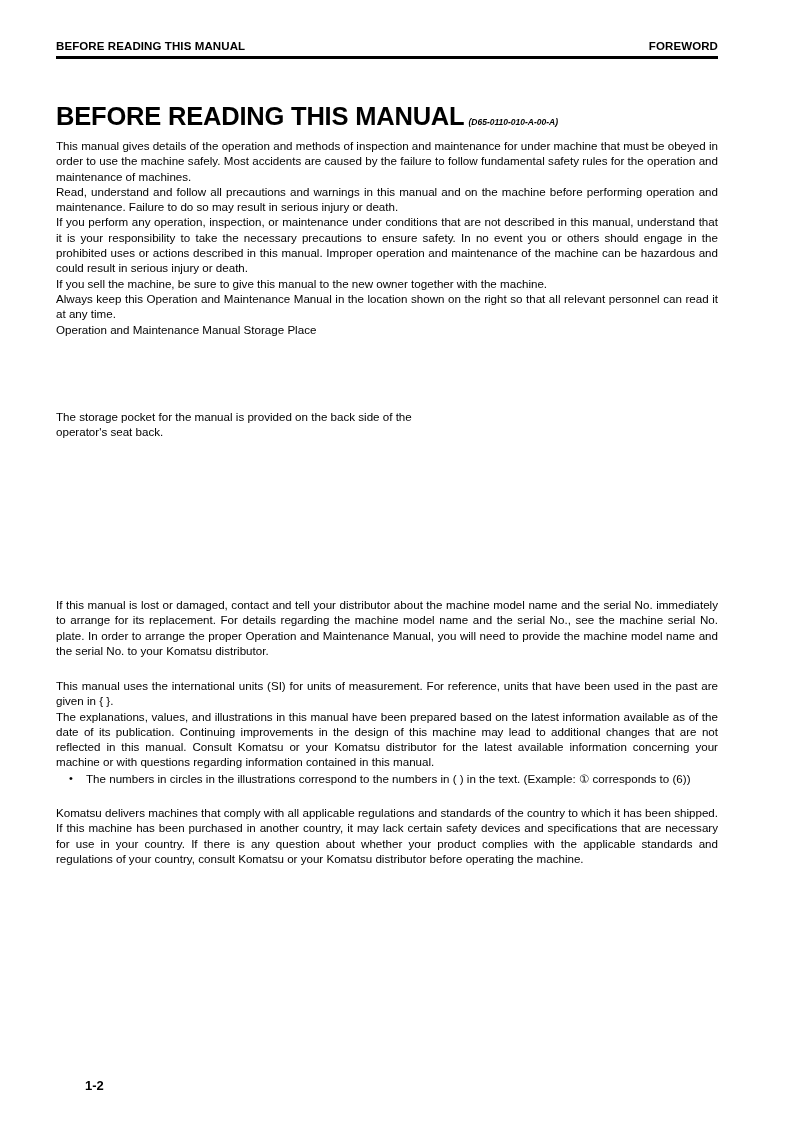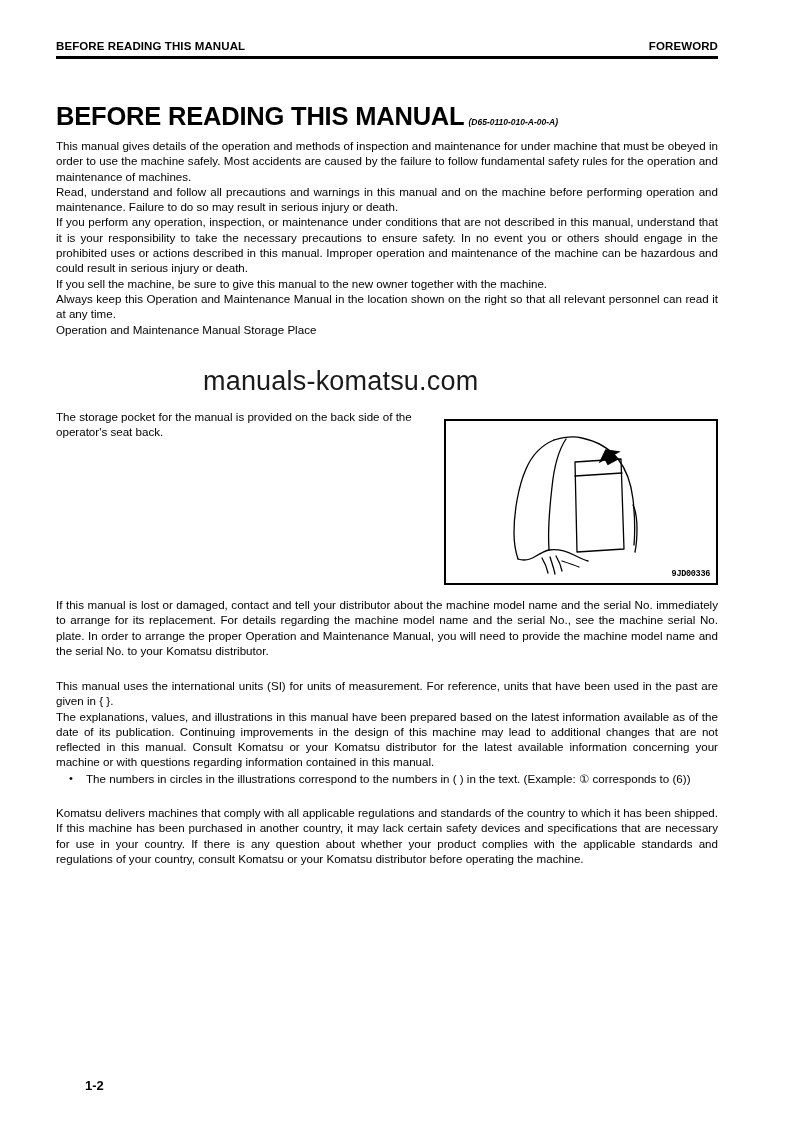--- a/index.html
+++ b/index.html
@@ -195,57 +195,25 @@
 
   <div class="body-block" id="para-intro">
     <p>This manual gives details of the operation and methods of inspection and maintenance for under machine that must be obeyed in order to use the machine safely. Most accidents are caused by the failure to follow fundamental safety rules for the operation and maintenance of machines.</p>
     <p>Read, understand and follow all precautions and warnings in this manual and on the machine before performing operation and maintenance. Failure to do so may result in serious injury or death.</p>
     <p>If you perform any operation, inspection, or maintenance under conditions that are not described in this manual, understand that it is your responsibility to take the necessary precautions to ensure safety. In no event you or others should engage in the prohibited uses or actions described in this manual. Improper operation and maintenance of the machine can be hazardous and could result in serious injury or death.</p>
     <p class="nojust">If you sell the machine, be sure to give this manual to the new owner together with the machine.</p>
     <p>Always keep this Operation and Maintenance Manual in the location shown on the right so that all relevant personnel can read it at any time.</p>
     <p class="nojust">Operation and Maintenance Manual Storage Place</p>
   </div>
 
-  <div class="watermark">manuals-komatsu.com</div>
 
   <div class="pocket-text">
     <p>The storage pocket for the manual is provided on the back side of the operator's seat back.</p>
   </div>
 
-  <div class="figure">
-    <svg viewBox="0 0 270 162" xmlns="http://www.w3.org/2000/svg">
-      <g fill="none" stroke="#000" stroke-width="1.3" stroke-linecap="round" stroke-linejoin="round">
-
-        <path d="M108 19 C 96 24, 86 34, 80 48 C 72 66, 68 92, 68 112 C 68 124, 70 132, 72 138"></path>
-
-        <path d="M108 19 C 118 16, 128 15, 136 17 C 150 20, 163 27, 172 38"></path>
-
-        <path d="M172 38 C 180 48, 185 62, 187 78 C 189 96, 189 112, 188 124"></path>
-
-        <path d="M120 18 C 112 30, 108 46, 106 66 C 103 92, 102 114, 103 128"></path>
-
-        <path d="M72 138 C 78 140, 84 139, 90 135 C 95 132, 99 130, 103 129"></path>
-        <path d="M103 129 C 110 128, 120 130, 128 134 C 134 137, 138 139, 142 140"></path>
-
-        <path d="M96 137 C 99 142, 101 147, 102 152"></path>
-        <path d="M104 136 C 106 142, 108 148, 109 153"></path>
-        <path d="M110 135 C 113 140, 115 145, 116 150"></path>
-        <path d="M116 140 C 122 142, 128 144, 133 146"></path>
-
-        <path d="M129 41 L 175 38 L 178 128 L 131 131 Z"></path>
-
-        <path d="M129 55 L 176 52"></path>
-
-        <path d="M187 84 C 190 90, 191 98, 191 108 C 191 118, 190 126, 189 131"></path>
-      </g>
-
-      <path d="M156 30 L 162 30 L 162 24 L 170 35 L 162 46 L 162 40 L 156 40 Z" transform="rotate(-118 163 35)" fill="#000" stroke="#000" stroke-width="1"></path>
-    </svg>
-    <span class="figure-caption">9JD00336</span>
-  </div>
 
   <div class="body-block" id="para-lost">
     <p>If this manual is lost or damaged, contact and tell your distributor about the machine model name and the serial No. immediately to arrange for its replacement. For details regarding the machine model name and the serial No., see the machine serial No. plate. In order to arrange the proper Operation and Maintenance Manual, you will need to provide the machine model name and the serial No. to your Komatsu distributor.</p>
   </div>
 
   <div class="body-block" id="para-units">
     <p>This manual uses the international units (SI) for units of measurement. For reference, units that have been used in the past are given in { }.</p>
     <p>The explanations, values, and illustrations in this manual have been prepared based on the latest information available as of the date of its publication. Continuing improvements in the design of this machine may lead to additional changes that are not reflected in this manual. Consult Komatsu or your Komatsu distributor for the latest available information concerning your machine or with questions regarding information contained in this manual.</p>
   </div>
 

